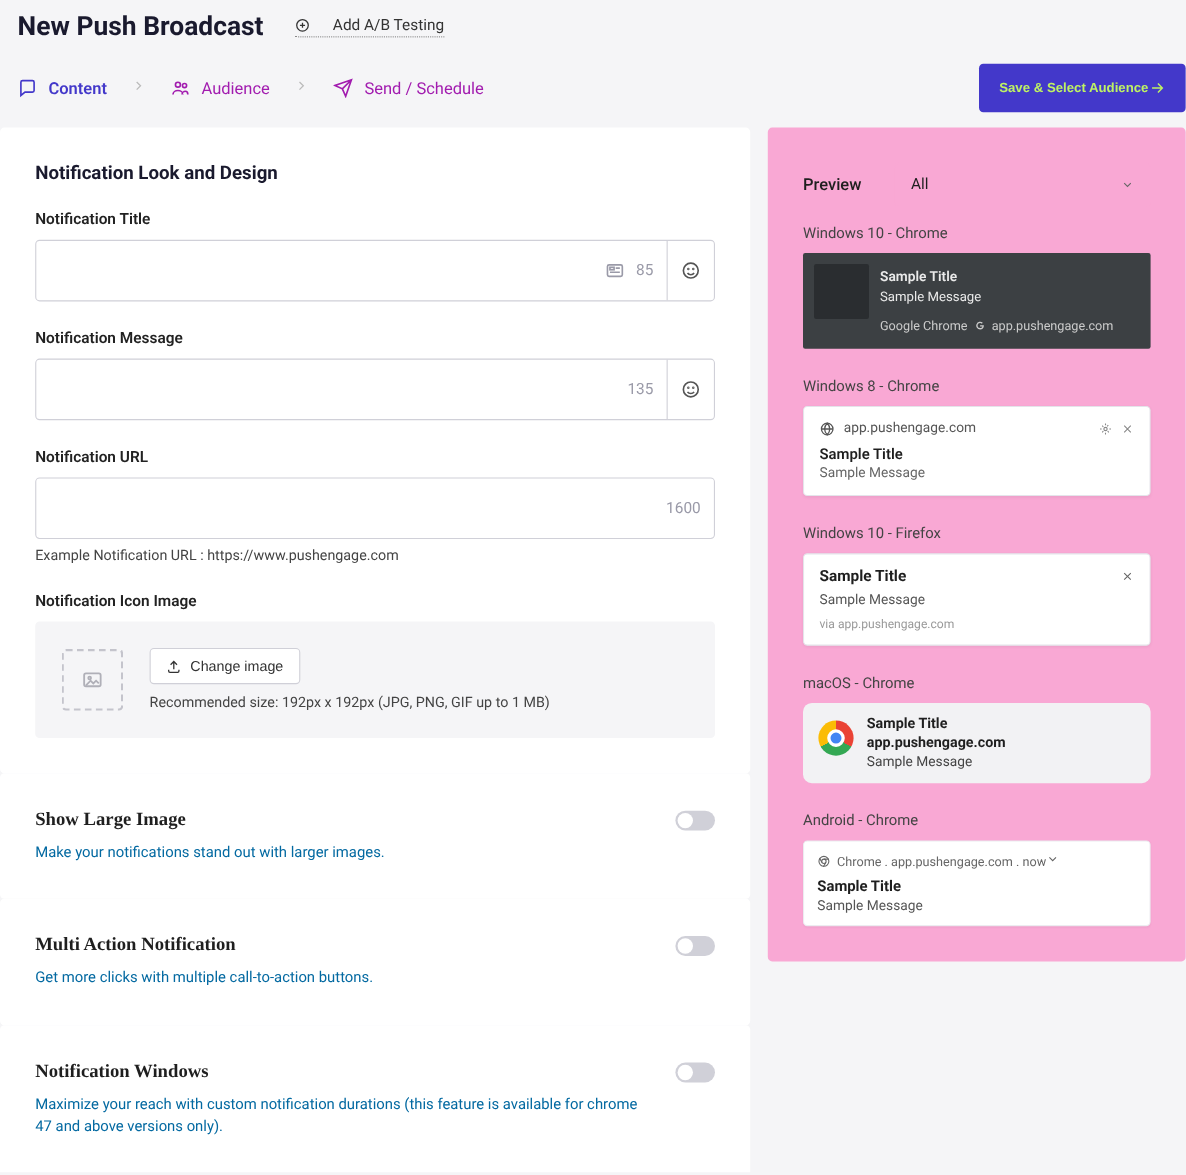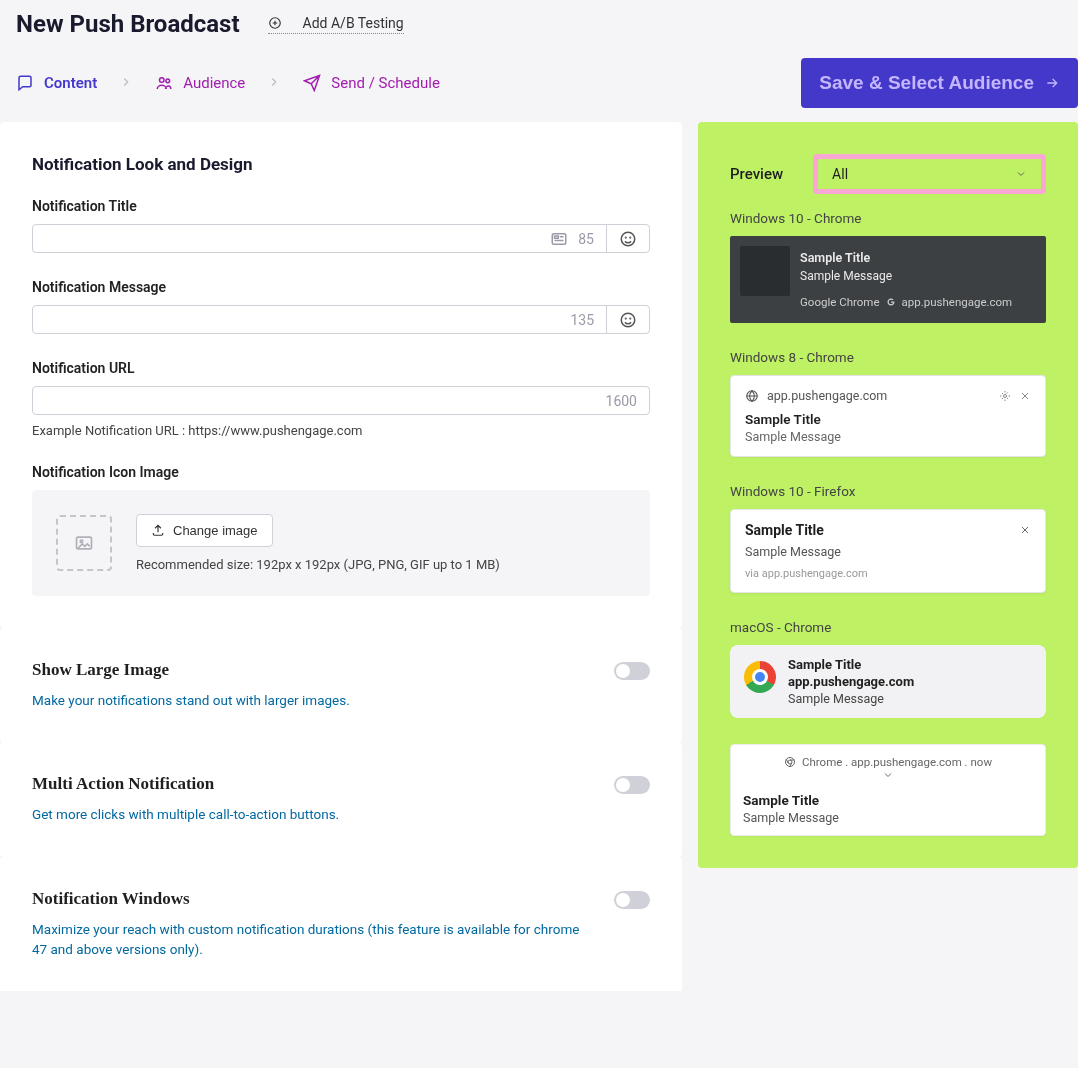--- a/index.html
+++ b/index.html
@@ -49,29 +49,28 @@
   gap: 10px;
   color: #a21caf;
   font-size: 15px;
 }
 .step.active { color: #4338ca; font-weight: 600; }
 .step svg { width: 18px; height: 18px; }
 .chev { color: #bbb; }
 .chev svg { width: 14px; height: 14px; }
 .primary-btn {
   background: #4338ca;
-  color: #c4b5fd;
+  color: #bef264;
   border: none;
   padding: 14px 18px;
-  font-size: 19px;
+  font-size: 12px;
   font-weight: 600;
   border-radius: 4px;
   display: flex;
   align-items: center;
-  gap: 10px;
   cursor: pointer;
 }
 .primary-btn svg { width: 16px; height: 16px; }
 
 .content-wrap {
   display: flex;
   gap: 16px;
   align-items: flex-start;
 }
 .left-col { flex: 1; display: flex; flex-direction: column; }
@@ -92,21 +91,21 @@
   display: block;
   font-weight: 600;
   font-size: 14px;
   margin-bottom: 10px;
   color: #222;
 }
 .input-group {
   display: flex;
   border: 1px solid #d0d0d8;
   border-radius: 4px;
-  height: 29px;
+  height: 56px;
 }
 .input-group input {
   flex: 1;
   border: none;
   outline: none;
   padding: 0 12px;
   font-size: 14px;
   background: transparent;
 }
 .input-addon {
@@ -145,21 +144,21 @@
   justify-content: center;
   color: #b0b0b8;
 }
 .image-drop svg { width: 20px; height: 20px; }
 .change-btn {
   background: #fff;
   border: 1px solid #d0d0d8;
   border-radius: 4px;
   padding: 8px 14px;
   display: inline-flex;
-  align-items: flex-start;
+  align-items: center;
   gap: 8px;
   font-size: 13px;
   color: #333;
   cursor: pointer;
 }
 .change-btn svg { width: 14px; height: 14px; }
 .img-info { display: flex; flex-direction: column; gap: 10px; align-items: flex-start; }
 .img-help { font-size: 13px; color: #444; }
 
 .toggle-card {
@@ -194,35 +193,35 @@
   width: 14px;
   height: 14px;
   border-radius: 50%;
   background: #fff;
   top: 2px;
   left: 2px;
 }
 
 .right-col {
   width: 380px;
-  background: #bef264;
+  background: #f9a8d4;
   border-radius: 4px;
   padding: 32px;
 }
 .preview-head {
   display: flex;
   align-items: center;
   justify-content: space-between;
   margin-bottom: 16px;
 }
 .preview-head .lbl { font-size: 15px; font-weight: 500; }
 .select {
   flex: 1;
   margin-left: 30px;
-  border: 5px solid #f9a8d4;
+  border: 1px solid #f9a8d4;
   border-radius: 4px;
   height: 40px;
   display: flex;
   align-items: center;
   justify-content: space-between;
   padding: 0 14px;
   font-size: 14px;
   cursor: pointer;
 }
 .select svg { width: 12px; height: 12px; color: #666; }
@@ -315,21 +314,21 @@
 .notif-mac .body .dom { font-weight: 700; font-size: 13px; margin-top: 2px; }
 .notif-mac .body .mm { font-size: 12.5px; color: #444; margin-top: 2px; }
 
 .notif-and {
   background: #fff;
   border: 1px solid #ececf0;
   border-radius: 4px;
   padding: 10px 12px;
   box-shadow: 0 1px 2px rgba(0,0,0,0.04);
 }
-.notif-and .hd { display: flex; align-items: center; color: #666; font-size: 11.5px; flex-direction: column; }
+.notif-and .hd { display: flex; align-items: center; color: #666; font-size: 11.5px; }
 .notif-and .hd .lft { display: flex; align-items: center; gap: 6px; }
 .notif-and .hd .lft svg { width: 12px; height: 12px; }
 .notif-and .hd .rgt svg { width: 12px; height: 12px; }
 .notif-and .tt { font-weight: 700; font-size: 13.5px; margin-top: 8px; }
 .notif-and .mm { color: #555; font-size: 12.5px; margin-top: 2px; }
 </style>
 </head>
 <body>
 
 <div class="page">
@@ -568,20 +567,21 @@
           <div class="body">
             <div class="tt">Sample Title</div>
             <div class="dom">app.pushengage.com</div>
             <div class="mm">Sample Message</div>
           </div>
         </div>
       </div>
 
       
       <div class="preview-item" style="margin-bottom:0;">
+        <div class="os-label">Android - Chrome</div>
         <div class="notif-and">
           <div class="hd">
             <div class="lft">
               <svg viewBox="0 0 24 24" fill="none" stroke="currentColor" stroke-width="2">
                   <circle cx="12" cy="12" r="9"></circle>
                   <circle cx="12" cy="12" r="4"></circle>
                   <path d="M12 8h9M8.5 14 4 6M15.5 14l-4.5 8"></path>
                 </svg>
               <span>Chrome . app.pushengage.com . now</span>
             </div>

